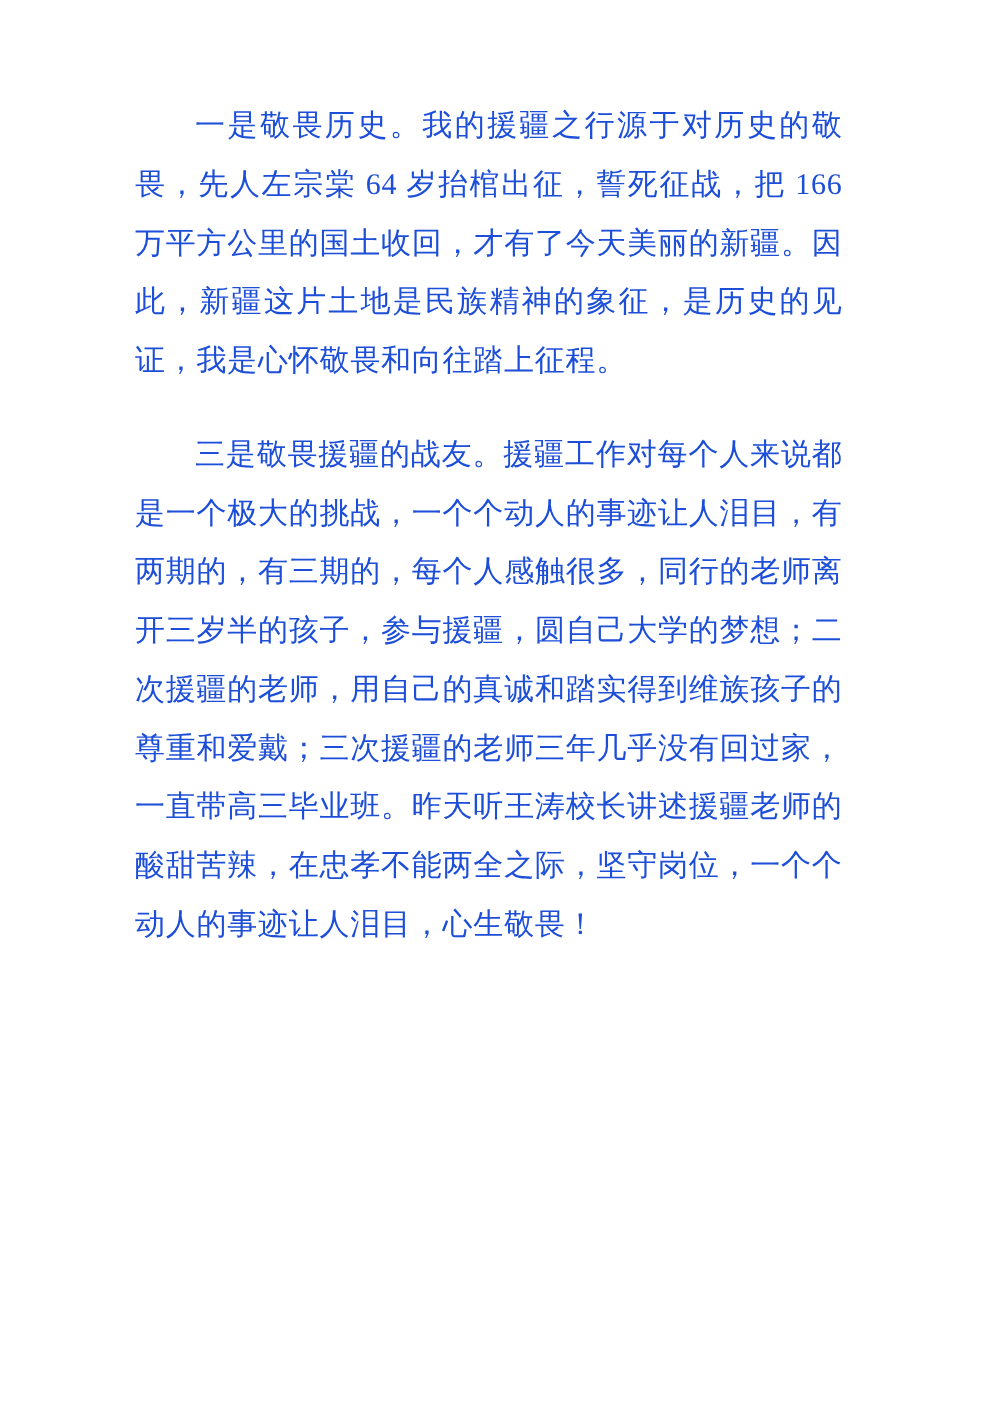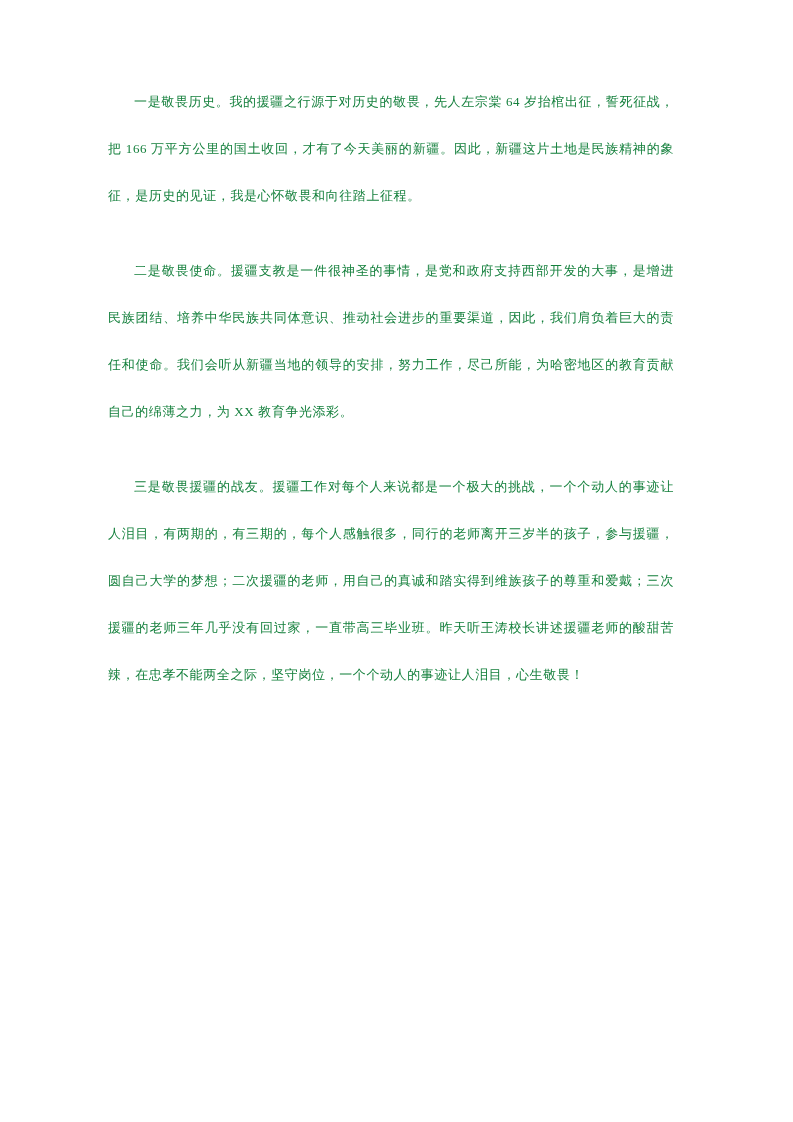--- a/index.html
+++ b/index.html
@@ -21,36 +21,35 @@
     background: #ffffff;
     box-sizing: border-box;
   }
   .content {
     position: absolute;
     left: 108px;
     top: 78px;
     width: 578px;
   }
   .para {
-    font-size: 13px;
+    font-size: 24px;
     line-height: 47px;
     text-align: justify;
     text-justify: inter-ideograph;
     margin: 0 12px 28px 0;
     text-indent: 2em;
     letter-spacing: 0.6px;
-    color: #15803d;
+    color: #1d4ed8;
     font-family: "Liberation Serif", "DejaVu Serif", serif;
   }
   .para:last-child {
     margin-bottom: 0;
   }
 </style>
 </head>
 <body>
 
 <div class="page">
   <div class="content">
     <p class="para">一是敬畏历史。我的援疆之行源于对历史的敬畏，先人左宗棠 64 岁抬棺出征，誓死征战，把 166 万平方公里的国土收回，才有了今天美丽的新疆。因此，新疆这片土地是民族精神的象征，是历史的见证，我是心怀敬畏和向往踏上征程。</p>
-    <p class="para">二是敬畏使命。援疆支教是一件很神圣的事情，是党和政府支持西部开发的大事，是增进民族团结、培养中华民族共同体意识、推动社会进步的重要渠道，因此，我们肩负着巨大的责任和使命。我们会听从新疆当地的领导的安排，努力工作，尽己所能，为哈密地区的教育贡献自己的绵薄之力，为 XX 教育争光添彩。</p>
     <p class="para">三是敬畏援疆的战友。援疆工作对每个人来说都是一个极大的挑战，一个个动人的事迹让人泪目，有两期的，有三期的，每个人感触很多，同行的老师离开三岁半的孩子，参与援疆，圆自己大学的梦想；二次援疆的老师，用自己的真诚和踏实得到维族孩子的尊重和爱戴；三次援疆的老师三年几乎没有回过家，一直带高三毕业班。昨天听王涛校长讲述援疆老师的酸甜苦辣，在忠孝不能两全之际，坚守岗位，一个个动人的事迹让人泪目，心生敬畏！</p>
   </div>
 </div>
 
 </body></html>

